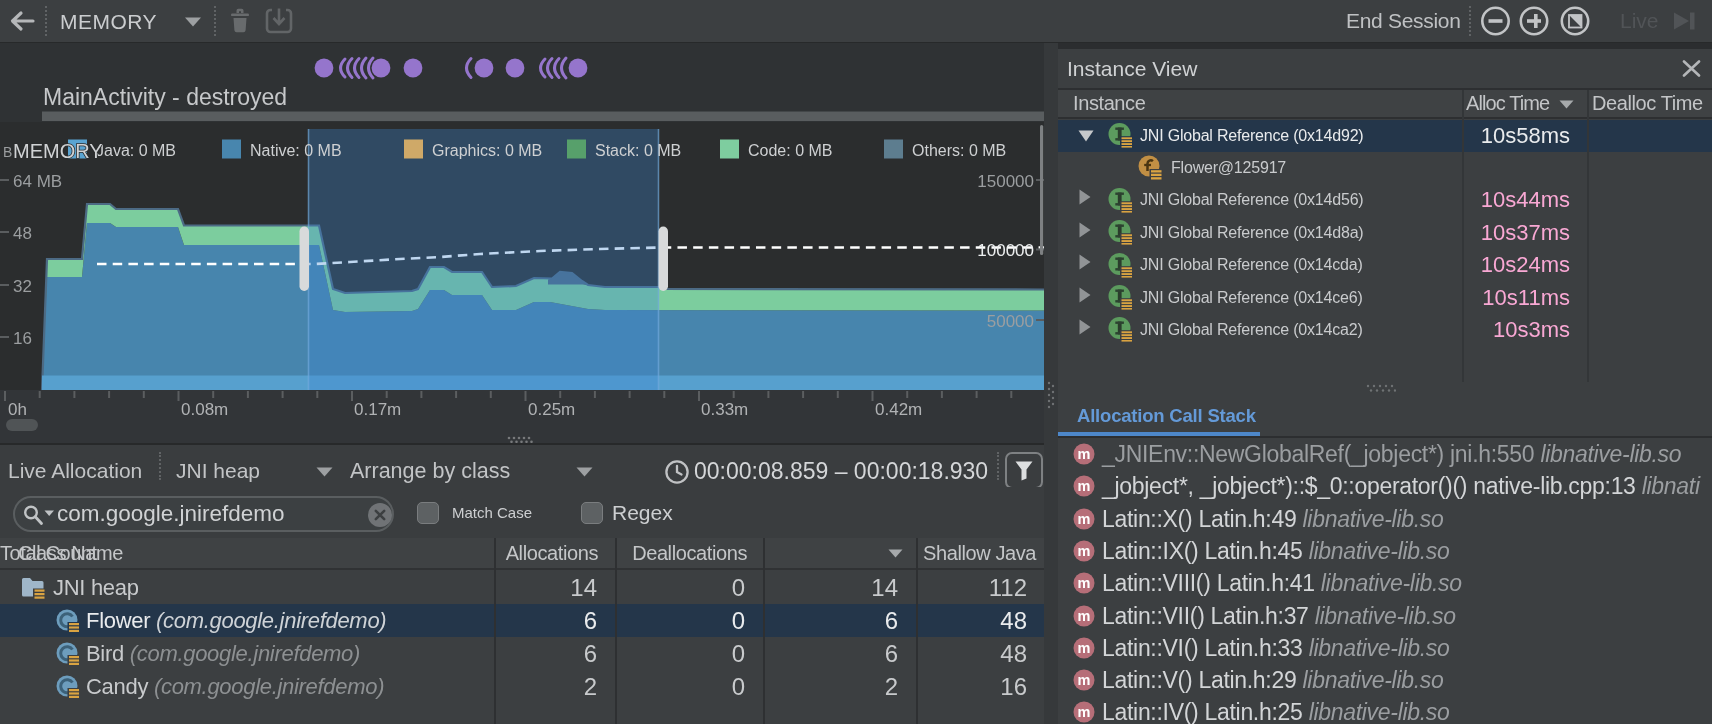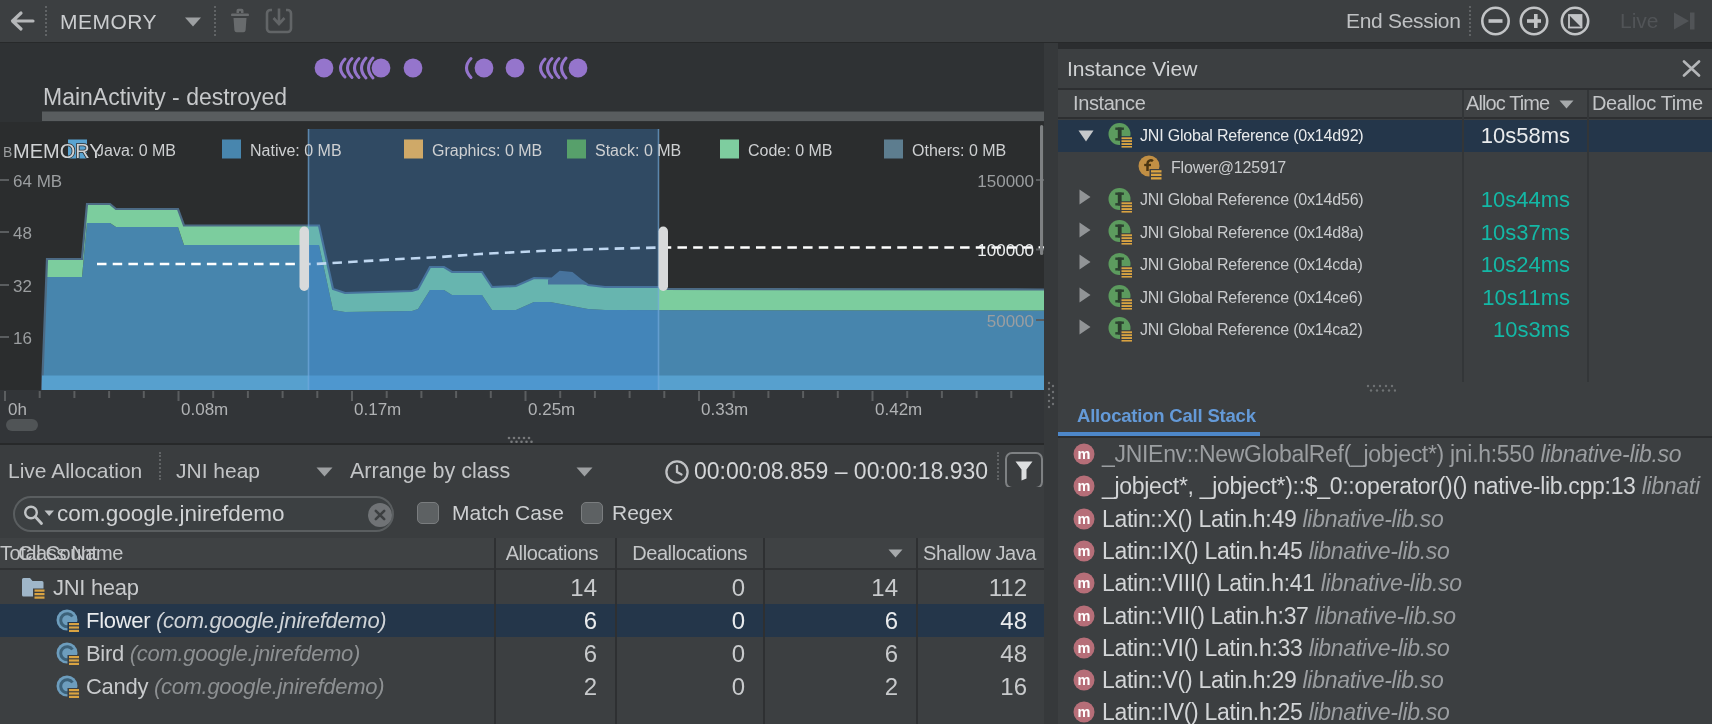--- a/index.html
+++ b/index.html
@@ -224,21 +224,21 @@
       <line x1="15.3" y1="14.8" x2="21.5" y2="21.5" stroke="#c0c3c5" stroke-width="2.8" stroke-linecap="round"></line>
       <path d="M 24.5 8.5 L 34 8.5 L 29.2 14 Z" fill="#c0c3c5"></path>
     </svg>
     <div class="abs" style="left:42px;top:0;height:31px;line-height:31px;font-size:22.5px;color:#d0d2d4">com.google.jnirefdemo</div>
     <svg class="abs" style="left:352px;top:3.5px" width="26" height="26" viewBox="0 0 26 26">
       <circle cx="13" cy="13" r="12" fill="#707376"></circle>
       <path d="M 8.8 8.8 L 17.2 17.2 M 17.2 8.8 L 8.8 17.2" stroke="#3c3f41" stroke-width="2.6" stroke-linecap="round"></path>
     </svg>
   </div>
   <div class="abs" style="left:417px;top:15px;width:22px;height:22px;background:#5d6163;border:1.5px solid #7a7d7f;border-radius:5px"></div>
-  <div class="abs" style="left:452px;top:0;height:51px;line-height:51px;font-size:21px;color:#cdcfd1">Match Case</div>
+  <div class="abs" style="left:452px;top:0;height:51px;line-height:51px;font-size:15px;color:#cdcfd1">Match Case</div>
   <div class="abs" style="left:581px;top:15px;width:22px;height:22px;background:#5d6163;border:1.5px solid #7a7d7f;border-radius:5px"></div>
   <div class="abs" style="left:612px;top:0;height:51px;line-height:51px;font-size:21px;color:#cdcfd1">Regex</div>
 </div>
 
 <div class="abs" style="left:0;top:538px;width:1044px;height:186px;background:#3c3f41">
   <div class="abs" style="left:0;top:0;width:1044px;height:32px;background:#3f4244;border-bottom:2px solid #303234">
     <div class="abs" style="left:18px;top:0;height:31px;line-height:31px;font-size:20px;letter-spacing:-0.4px;color:#c4c6c8;white-space:pre">Class Name</div>
     <div class="abs" style="left:0;top:0;width:598px;height:31px;line-height:31px;font-size:20px;letter-spacing:-0.4px;color:#c4c6c8;text-align:right;white-space:pre">Allocations</div>
     <div class="abs" style="left:0;top:0;width:747px;height:31px;line-height:31px;font-size:20px;letter-spacing:-0.4px;color:#c4c6c8;text-align:right;white-space:pre">Deallocations</div>
     <div class="abs" style="left:0;top:0;width:881px;height:31px;line-height:31px;font-size:20px;letter-spacing:-0.4px;color:#c4c6c8;white-space:pre">Total Count</div>
@@ -375,21 +375,21 @@
   </svg>
 
   <div class="abs" style="left:19px;top:356px;height:34px;line-height:34px;font-size:18.5px;letter-spacing:-0.2px;font-weight:bold;color:#649ad8">Allocation Call Stack</div>
   <div class="abs" style="left:0;top:389px;width:202px;height:3.5px;background:#4d87c9"></div>
   <div class="abs" style="left:0;top:392.5px;width:654px;height:2px;background:#2c2e30"></div>
   <div id="srows"></div>
 </div>
 <style>
   .irow { position:absolute; left:0; width:654px; height:32.4px; }
   .itxt { position:absolute; top:0; height:32.4px; line-height:32.4px; font-size:16px; letter-spacing:-0.2px; color:#c9cbcd; white-space:pre; }
-  .itime { position:absolute; left:0; top:0; width:512px; height:32.4px; line-height:32.4px; font-size:22px; color:#14b8a6; text-align:right; }
+  .itime { position:absolute; left:0; top:0; width:512px; height:32.4px; line-height:32.4px; font-size:22px; color:#f9a8d4; text-align:right; }
   .srow { position:absolute; left:0; width:660px; height:32.3px; }
   .stxt { position:absolute; left:44px; top:0; height:32.3px; line-height:32.3px; font-size:23px; letter-spacing:-0.3px; color:#d3d5d7; white-space:pre; }
   .slib { font-style:italic; color:#9b9ea1; }
 </style>
 <div class="abs" style="left:1058px;top:43px;width:654px;height:681px;pointer-events:none" id="rp2">
       <div class="irow" style="top:76.5px;background:#24364a;">
         <svg class="abs" style="left:20px;top:10.5px" width="16" height="12" viewBox="0 0 16 12">
           <path d="M 0.5 0.5 L 15.5 0.5 L 8 11.5 Z" fill="#c6c8ca"></path>
         </svg>
         <svg class="abs" style="left:50px;top:3.5px" width="26" height="25" viewBox="0 0 26 25">

